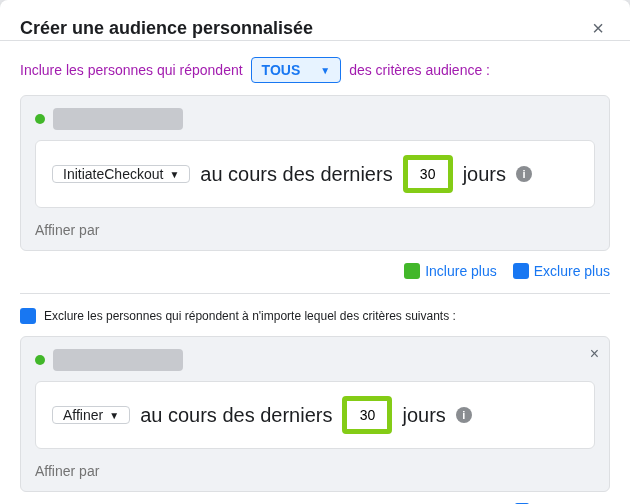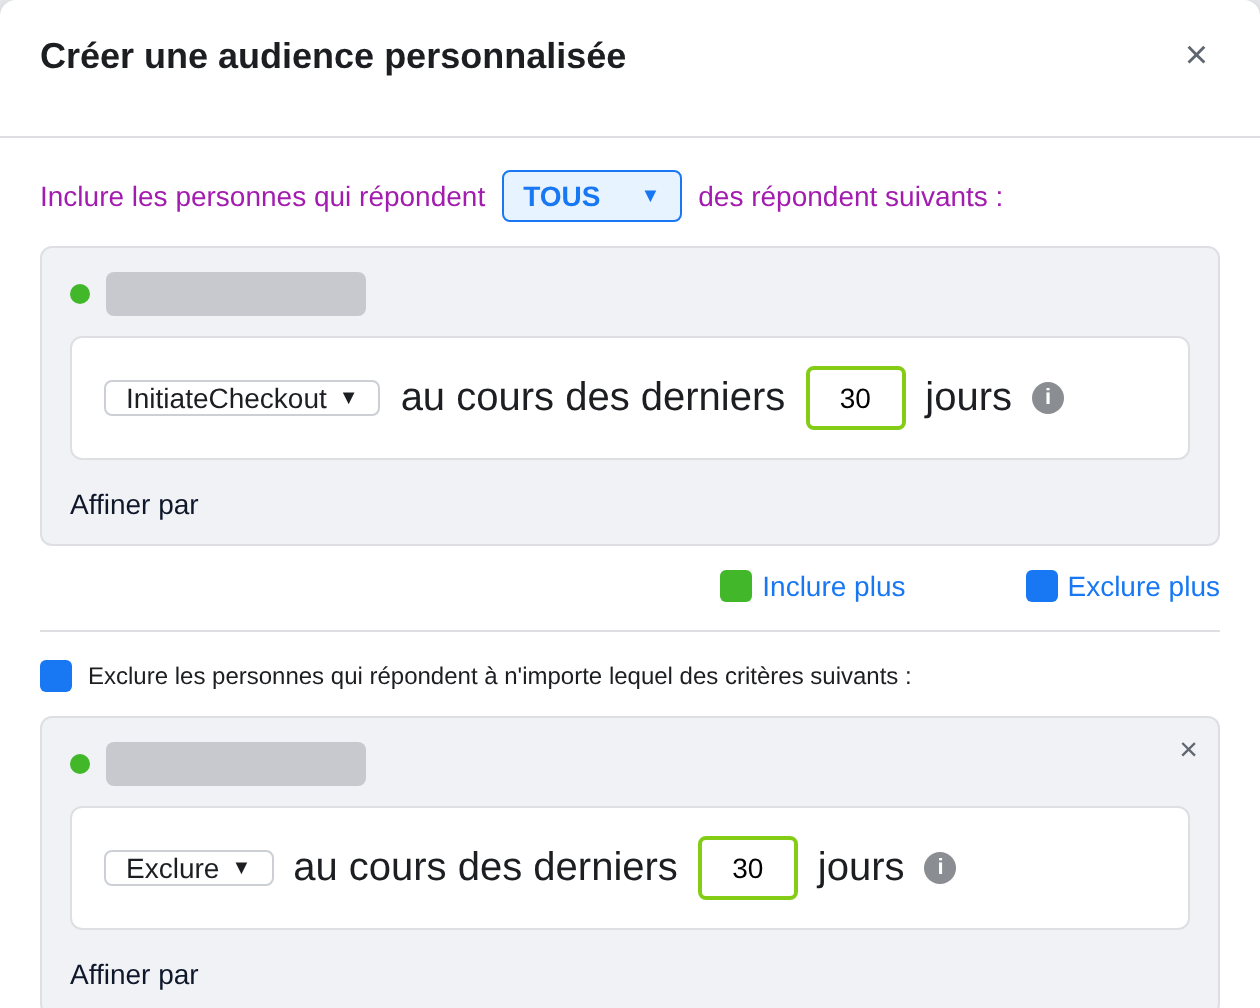--- a/index.html
+++ b/index.html
@@ -17,21 +17,21 @@
       border-radius: 8px;
       box-shadow: 0 4px 20px rgba(0,0,0,0.3);
       width: 630px;
       min-height: 504px;
       overflow: hidden;
     }
     .modal-header {
       display: flex;
       align-items: center;
       justify-content: space-between;
-      padding: 16px 20px 28px 20px;
+      padding: 16px 20px 0 20px;
       border-bottom: 1px solid #dddfe2;
     }
     .modal-title {
       font-size: 18px;
       font-weight: 600;
       color: #1c1e21;
     }
     .close-btn {
       background: none;
       border: none;
@@ -123,63 +123,62 @@
       font-size: 14px;
       color: #1c1e21;
       gap: 6px;
     }
     .condition-text {
       color: #1c1e21;
       font-size: 20px;
       white-space: nowrap;
     }
     .days-input {
-      border: 2px solid #84cc16;
+      border: 5px solid #84cc16;
       border-radius: 4px;
       padding: 6px 8px;
       font-size: 14px;
       width: 50px;
       text-align: center;
     }
     .info-icon {
       display: inline-flex;
       align-items: center;
       justify-content: center;
       width: 16px;
       height: 16px;
       border-radius: 50%;
       background: #8a8d91;
       color: #fff;
       font-size: 11px;
       font-weight: bold;
       cursor: help;
     }
     .affiner-par {
-      color: #0f172a;
+      color: #737373;
       font-size: 14px;
       cursor: pointer;
       display: inline-block;
       margin-top: 6px;
     }
     .action-row {
       display: flex;
       align-items: center;
       justify-content: flex-end;
       gap: 16px;
       margin: 8px 0 14px 0;
     }
     .action-link {
       display: flex;
       align-items: center;
       gap: 5px;
       color: #1877f2;
       font-size: 14px;
       cursor: pointer;
       text-decoration: none;
-      margin-left: 44px;
     }
     .action-link-icon {
       width: 16px;
       height: 16px;
       border-radius: 3px;
     }
     .inclure-icon {
       background: #42b72a;
     }
     .exclure-icon-green {
@@ -260,21 +259,21 @@
 
   <div class="modal-body">
 
     <div class="include-section">
       <div class="section-header">
         <span class="section-label">Inclure les personnes qui répondent</span>
         <button class="tous-select">
           <span>TOUS</span>
           <span class="chevron-down">▼</span>
         </button>
-        <span class="section-label">des répondent suivants :</span>
+        <span class="section-label">des critères audience :</span>
       </div>
 
       <div class="audience-box">
         <div class="green-dot-row">
           <span class="green-dot"></span>
           <div class="audience-name-bar"></div>
         </div>
 
         <div class="condition-box">
           <div class="condition-row">
@@ -316,21 +315,21 @@
         <button class="close-exclude">×</button>
 
         <div class="green-dot-row">
           <span class="green-dot"></span>
           <div class="audience-name-bar"></div>
         </div>
 
         <div class="condition-box">
           <div class="condition-row">
             <button class="event-select">
-              <span>Exclure</span>
+              <span>Affiner</span>
               <span class="chevron-down">▼</span>
             </button>
             <span class="condition-text">au cours des derniers</span>
             <input class="days-input" type="text" value="30" style="">
             <span class="condition-text">jours</span>
             <span class="info-icon">i</span>
           </div>
         </div>
 
         <span class="affiner-par">Affiner par</span>

